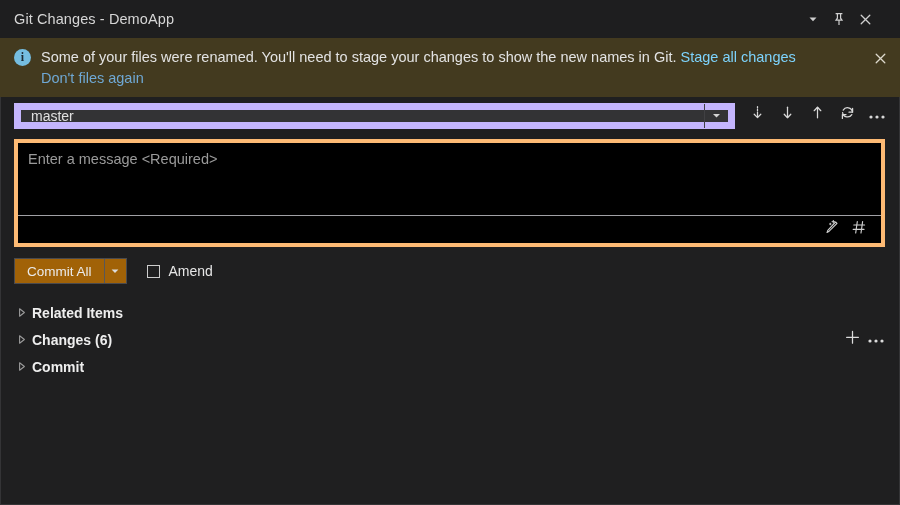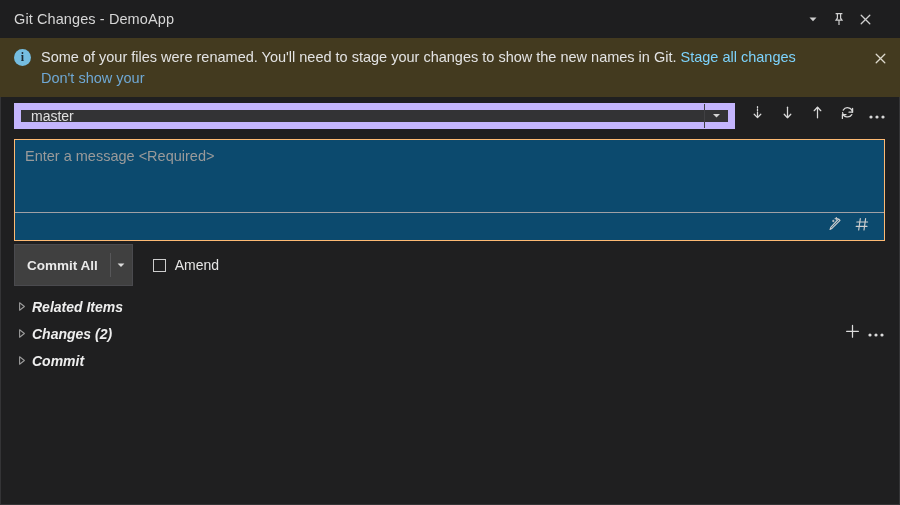--- a/index.html
+++ b/index.html
@@ -117,22 +117,22 @@
   .arrows-icon { color: #e2e2e2; display: flex; align-items: center; }
   .counts { margin-left: 7px; letter-spacing: .3px; color: #e6e6e6; }
   .viewall {
     margin-left: 18px; color: #f0f0f0;
     text-decoration: underline; font-size: 13.5px;
   }
 
   
   .msgwrap {
     margin: 5px 15px 0 14px;
-    border: 1px solid #fdba74;
-    background: #0c4a6e;
+    border: 4px solid #fdba74;
+    background: #000000;
   }
   .msg-input {
     height: 72px;
     padding: 8px 10px 0 10px;
     font-size: 14.5px;
     color: #9a9a9a;
   }
   .msg-toolbar {
     height: 28px;
     border-top: 1px solid #a0a0a5;
@@ -146,24 +146,24 @@
   }
 
   
   .commitrow {
     margin-top: 11px;
     height: 26px;
     display: flex; align-items: center;
     padding-left: 14px;
   }
   .commitbtn {
-    height: 42px;
-    background: #404040;
+    height: 26px;
+    background: #a16207;
     border: 1px solid #4a4a4e;
-    display: flex; align-items: center; font-weight: bold;
+    display: flex; align-items: center;
   }
   .commitbtn-label {
     padding: 0 12px; font-size: 13.5px; color: #eaeaea;
   }
   .commitbtn-split {
     width: 22px; height: 24px;
     border-left: 1px solid #575759;
     display: flex; align-items: center; justify-content: center;
     color: #dcdcdc;
   }
@@ -173,21 +173,21 @@
   .amend-box {
     width: 13px; height: 13px;
     border: 1.6px solid #cdcdcd;
     background: #1f1f20;
   }
   .amend-label {
     margin-left: 9px; font-size: 14px; color: #e6e6e6;
   }
 
   
-  .tree { margin-top: 15px; font-style: italic; }
+  .tree { margin-top: 15px; }
   .treerow {
     height: 27px;
     display: flex; align-items: center;
     padding-left: 14px; padding-right: 12px;
   }
   .chevron {
     width: 16px; height: 16px; flex: 0 0 16px;
     display: flex; align-items: center; justify-content: center;
     color: #9b9b9b;
   }
@@ -250,21 +250,21 @@
         </svg>
       </span>
     </span>
   </div>
 
   <div class="infobar">
     <span class="info-icon">i</span>
     <div class="info-body">
       <span>Some of your files were renamed. You'll need to stage your changes to show the new names in Git.</span>
       <a class="info-link" href="#">Stage all changes</a><br>
-      <a class="info-link2" href="#">Don't show your</a>
+      <a class="info-link2" href="#">Don't files again</a>
     </div>
     <span class="info-close">
       <span>
         <svg width="13" height="13" viewBox="0 0 13 13">
           <path d="M2.2 2.2 L10.8 10.8 M10.8 2.2 L2.2 10.8" stroke="currentColor" stroke-width="1.3" stroke-linecap="round"></path>
         </svg>
       </span>
     </span>
   </div>
 
@@ -383,21 +383,21 @@
       <span class="tree-label">Related Items</span>
       <span class="tree-spacer"></span>
     </div>
 
     <div class="treerow">
       <span class="chevron">
         <svg width="10" height="11" viewBox="0 0 10 11">
           <path d="M2.6 1.8 L7.4 5.5 L2.6 9.2 Z" fill="none" stroke="currentColor" stroke-width="1.1" stroke-linejoin="round"></path>
         </svg>
       </span>
-      <span class="tree-label">Changes (2)</span>
+      <span class="tree-label">Changes (6)</span>
       <span class="tree-spacer"></span>
       <span class="tree-action">
         <span>
           <svg width="17" height="17" viewBox="0 0 17 17">
             <path d="M8.5 2.4 V14.2 M2.6 8.3 H14.4" stroke="currentColor" stroke-width="1.25" stroke-linecap="round"></path>
           </svg>
         </span>
       </span>
       <span class="tree-action">
         <span>

